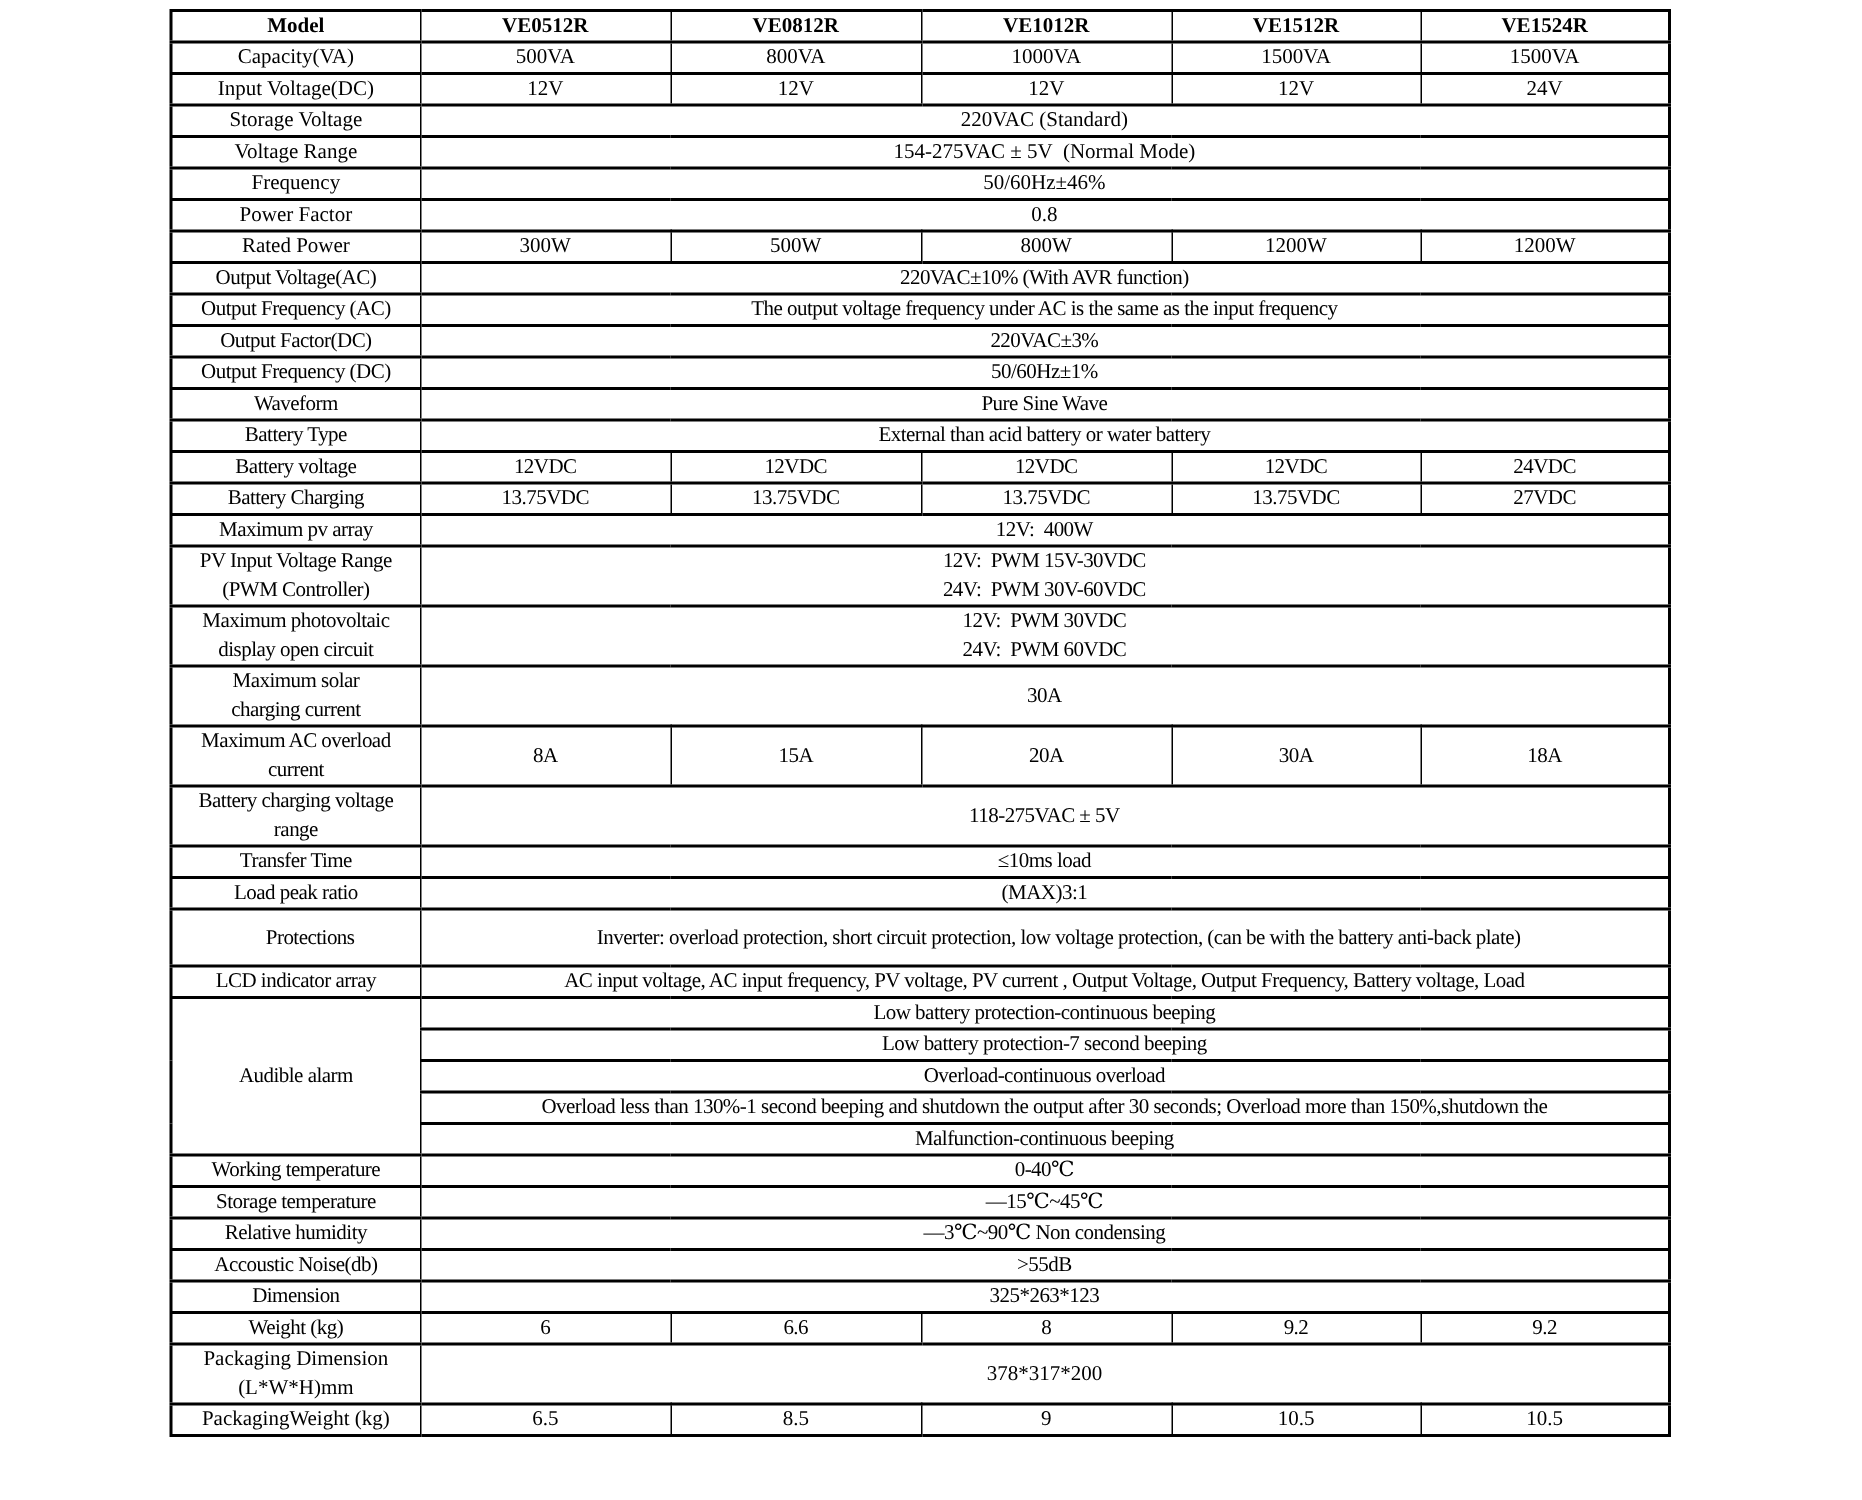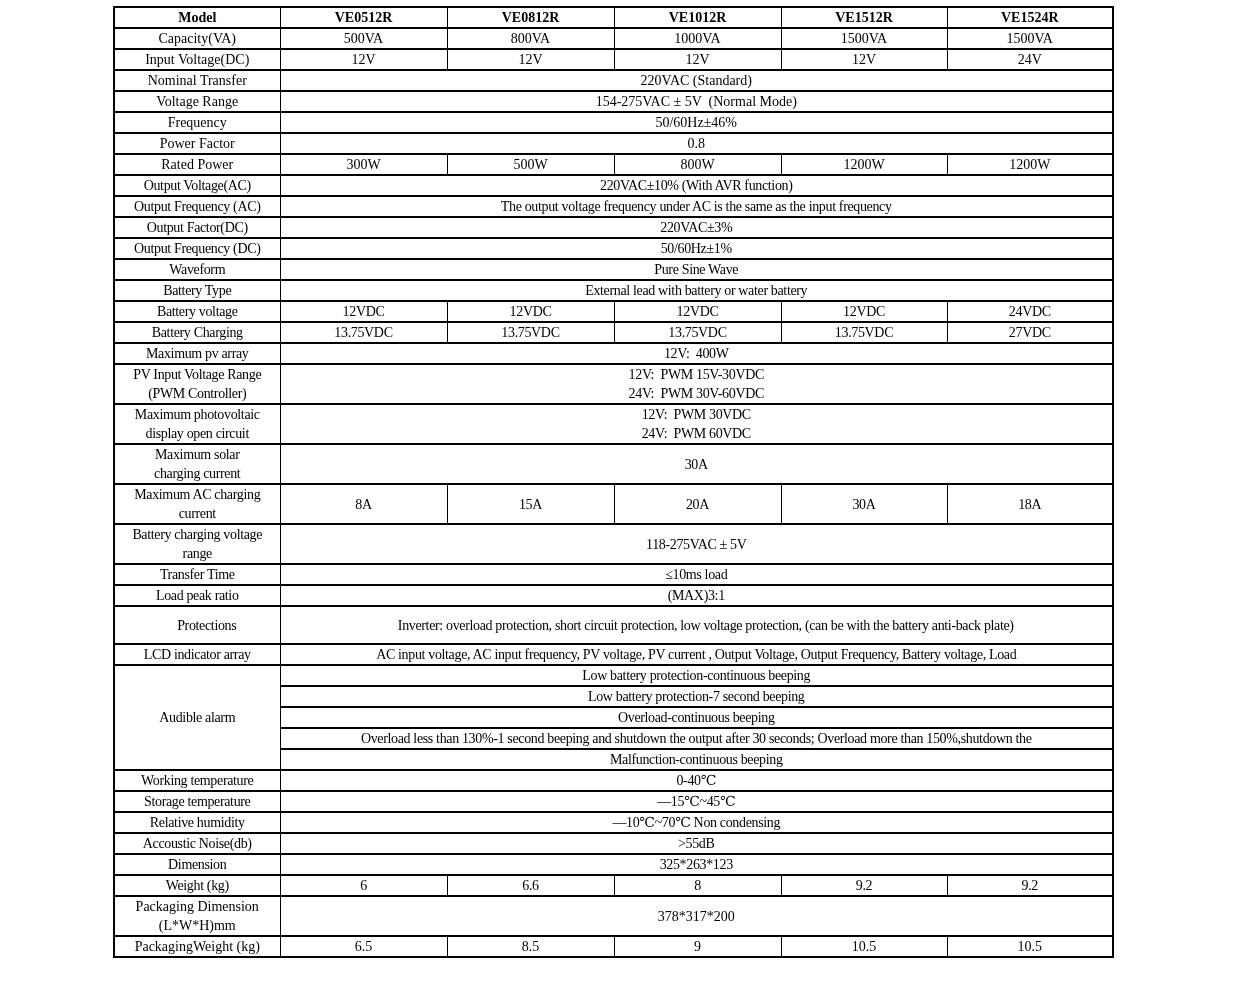--- a/index.html
+++ b/index.html
@@ -88,21 +88,21 @@
         </tr>
         <tr>
           <td>Input Voltage(DC)</td>
           <td>12V</td>
           <td>12V</td>
           <td>12V</td>
           <td>12V</td>
           <td>24V</td>
         </tr>
         <tr>
-          <td>Nominal Transfer</td>
+          <td>Storage Voltage</td>
           <td colspan="5">220VAC (Standard)</td>
         </tr>
         <tr>
           <td>Voltage Range</td>
           <td colspan="5">154-275VAC ± 5V  (Normal Mode)</td>
         </tr>
         <tr>
           <td>Frequency</td>
           <td colspan="5">50/60Hz±46%</td>
         </tr>
@@ -133,21 +133,21 @@
         <tr>
           <td>Output Frequency (DC)</td>
           <td colspan="5">50/60Hz±1%</td>
         </tr>
         <tr>
           <td>Waveform</td>
           <td colspan="5">Pure Sine Wave</td>
         </tr>
         <tr>
           <td>Battery Type</td>
-          <td colspan="5">External lead with battery or water battery</td>
+          <td colspan="5">External than acid battery or water battery</td>
         </tr>
         <tr>
           <td>Battery voltage</td>
           <td>12VDC</td>
           <td>12VDC</td>
           <td>12VDC</td>
           <td>12VDC</td>
           <td>24VDC</td>
         </tr>
         <tr>
@@ -173,21 +173,21 @@
 display open circuit</td>
           <td colspan="5">12V:  PWM 30VDC
 24V:  PWM 60VDC</td>
         </tr>
         <tr>
           <td>Maximum solar
 charging current</td>
           <td colspan="5">30A</td>
         </tr>
         <tr>
-          <td>Maximum AC charging
+          <td>Maximum AC overload
 current</td>
           <td>8A</td>
           <td>15A</td>
           <td>20A</td>
           <td>30A</td>
           <td>18A</td>
         </tr>
         <tr>
           <td>Battery charging voltage
 range</td>
@@ -210,39 +210,39 @@
           <td colspan="5">AC input voltage, AC input frequency, PV voltage, PV current , Output Voltage, Output Frequency, Battery voltage, Load</td>
         </tr>
         <tr>
           <td rowspan="5">Audible alarm</td>
           <td colspan="5">Low battery protection-continuous beeping</td>
         </tr>
         <tr>
           <td colspan="5">Low battery protection-7 second beeping</td>
         </tr>
         <tr>
-          <td colspan="5">Overload-continuous beeping</td>
+          <td colspan="5">Overload-continuous overload</td>
         </tr>
         <tr>
           <td colspan="5">Overload less than 130%-1 second beeping and shutdown the output after 30 seconds; Overload more than 150%,shutdown the</td>
         </tr>
         <tr>
           <td colspan="5">Malfunction-continuous beeping</td>
         </tr>
         <tr>
           <td>Working temperature</td>
           <td colspan="5">0-40℃</td>
         </tr>
         <tr>
           <td>Storage temperature</td>
           <td colspan="5">—15℃~45℃</td>
         </tr>
         <tr>
           <td>Relative humidity</td>
-          <td colspan="5">—10℃~70℃ Non condensing</td>
+          <td colspan="5">—3℃~90℃ Non condensing</td>
         </tr>
         <tr>
           <td>Accoustic Noise(db)</td>
           <td colspan="5">&gt;55dB</td>
         </tr>
         <tr>
           <td>Dimension</td>
           <td colspan="5">325*263*123</td>
         </tr>
         <tr>

